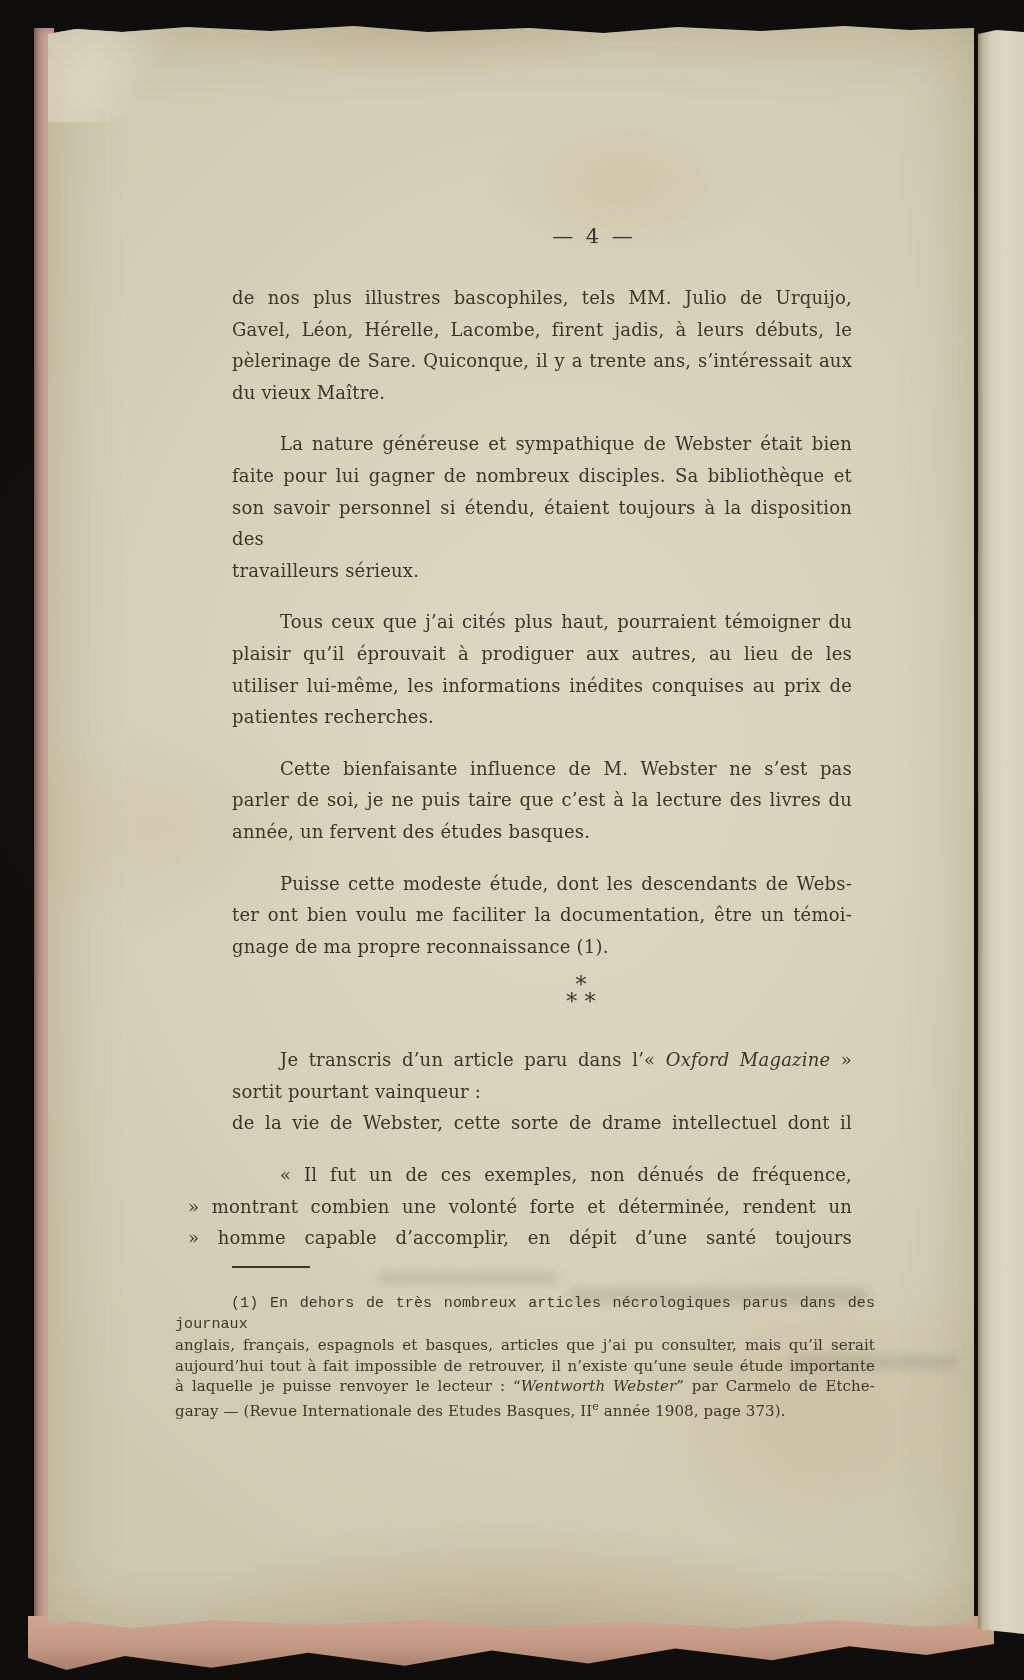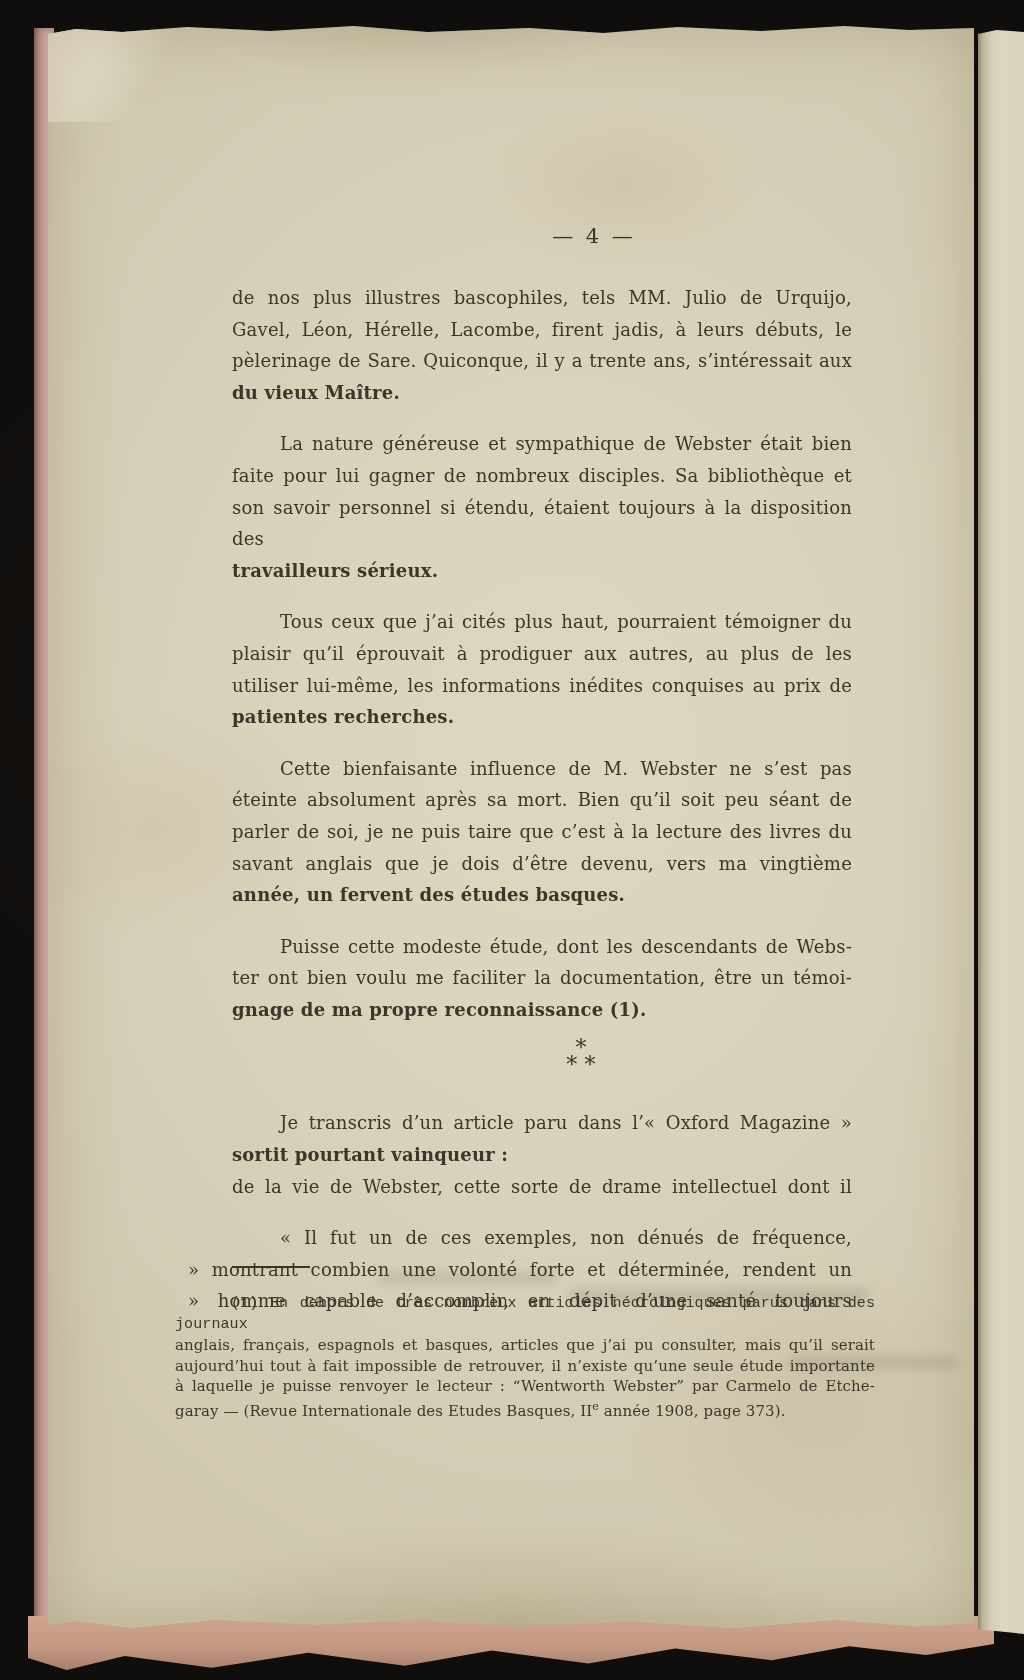--- a/index.html
+++ b/index.html
@@ -70,24 +70,24 @@
     position:absolute;left:184px;top:256px;width:620px;
     font-size:18px;line-height:31.6px;letter-spacing:.2px;
     color:#3b352a;
   }
   .para{margin:0 0 0 0;padding:0;}
   .para + .para{margin-top:20px;}
   .ln{
     text-align:justify;text-align-last:justify;
     -moz-text-align-last:justify;
   }
-  .ln.end{text-align-last:left;font-weight:bold;-moz-text-align-last:left;}
+  .ln.end{text-align-last:left;-moz-text-align-last:left;}
   .ln.ind{text-indent:48px;}
   .ln.hang{margin-left:-44px;width:664px;}
-  .it{}
+  .it{font-style:italic;}
   sup.fe{font-size:11px;vertical-align:6px;}
 
   .stars{
     margin-top:14px;height:52px;text-align:center;padding-left:78px;
     font-size:22px;line-height:17px;color:#3b352a;
   }
   .stars div{height:17px;}
   .p6{margin-top:16px;}
 
   .footnote{
@@ -131,30 +131,28 @@
 
       <div class="para">
         <div class="ln ind">La nature généreuse et sympathique de Webster était bien</div>
         <div class="ln">faite pour lui gagner de nombreux disciples. Sa bibliothèque et</div>
         <div class="ln">son savoir personnel si étendu, étaient toujours à la disposition des</div>
         <div class="ln end">travailleurs sérieux.</div>
       </div>
 
       <div class="para">
         <div class="ln ind">Tous ceux que j’ai cités plus haut, pourraient témoigner du</div>
-        <div class="ln">plaisir qu’il éprouvait à prodiguer aux autres, au plus de les</div>
+        <div class="ln">plaisir qu’il éprouvait à prodiguer aux autres, au lieu de les</div>
         <div class="ln">utiliser lui-même, les informations inédites conquises au prix de</div>
         <div class="ln end">patientes recherches.</div>
       </div>
 
       <div class="para">
         <div class="ln ind">Cette bienfaisante influence de M. Webster ne s’est pas</div>
-        <div class="ln">éteinte absolument après sa mort. Bien qu’il soit peu séant de</div>
         <div class="ln">parler de soi, je ne puis taire que c’est à la lecture des livres du</div>
-        <div class="ln">savant anglais que je dois d’être devenu, vers ma vingtième</div>
         <div class="ln end">année, un fervent des études basques.</div>
       </div>
 
       <div class="para">
         <div class="ln ind">Puisse cette modeste étude, dont les descendants de Webs-</div>
         <div class="ln">ter ont bien voulu me faciliter la documentation, être un témoi-</div>
         <div class="ln end">gnage de ma propre reconnaissance (1).</div>
       </div>
 
       <div class="stars">

